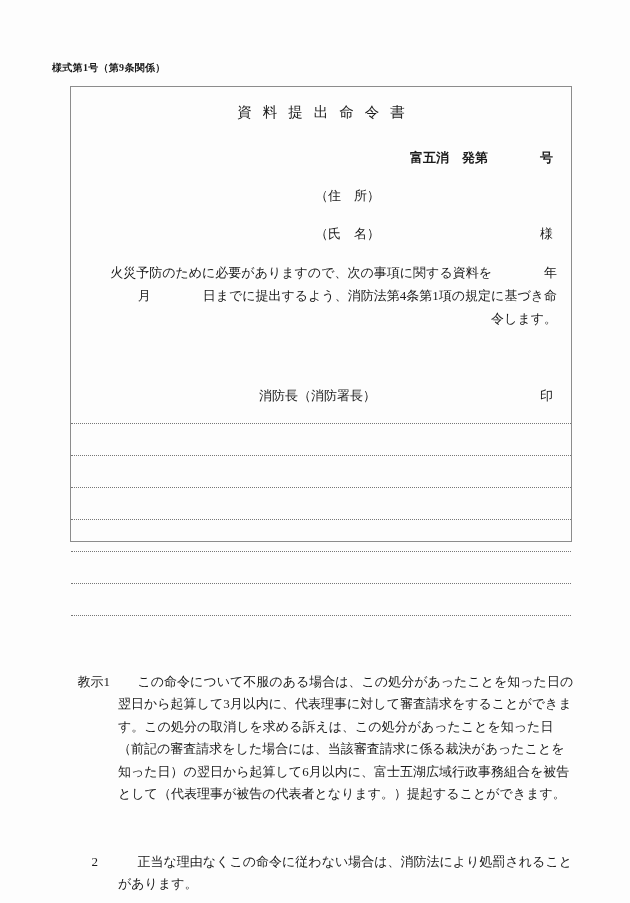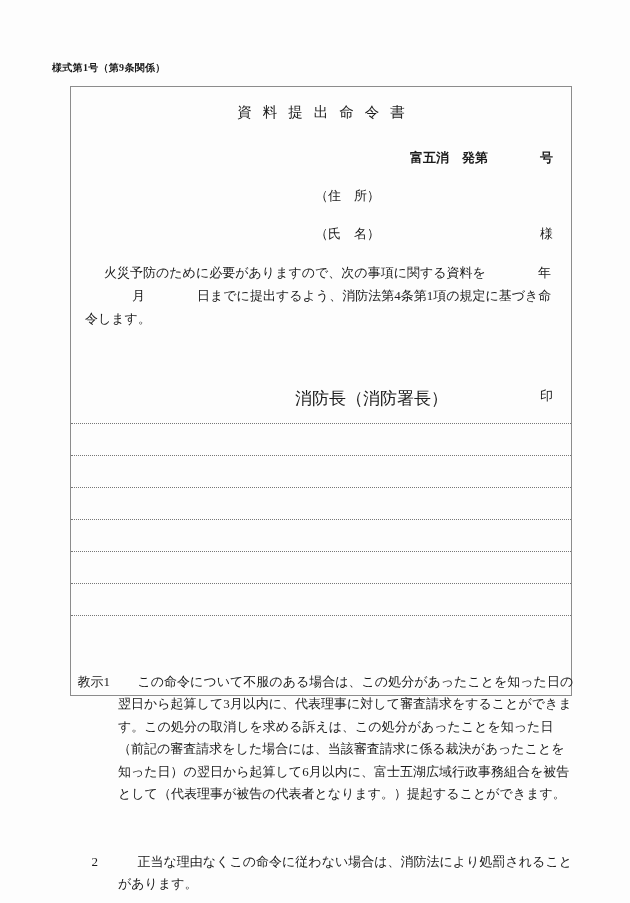--- a/index.html
+++ b/index.html
@@ -31,21 +31,21 @@
     letter-spacing: 0.3px;
     white-space: nowrap;
   }
 
   
   .doc-box {
     position: absolute;
     left: 70px;
     top: 86px;
     width: 502px;
-    height: 610px;
+    height: 456px;
     border: 1px solid #8c8c8c;
     box-sizing: border-box;
     background: #fdfdfd;
   }
 
   .doc-title {
     position: absolute;
     left: 0;
     right: 0;
     top: 16px;
@@ -91,20 +91,21 @@
   .body-block {
     position: absolute;
     left: 14px;
     right: 14px;
     top: 174px;
     font-size: 13px;
     line-height: 23px;
   }
   .body-line {
     white-space: pre;
+    text-align: right;
   }
   .body-line-1 {
     text-indent: 19px;
   }
   .body-line-2 {
     text-indent: 47px;
   }
   .body-line-3 {
     text-indent: 0;
   }
@@ -114,23 +115,22 @@
     left: 98px;
     top: 258px;
     font-size: 13px;
     white-space: pre;
   }
 
   .signer-line {
     position: absolute;
     left: 188px;
     top: 300px;
-    font-size: 17px;
-    white-space: pre;
-    margin-left: 36px;
+    font-size: 13px;
+    white-space: pre;
   }
 
   .seal-mark {
     position: absolute;
     right: 18px;
     top: 300px;
     font-size: 13px;
   }
 
   

